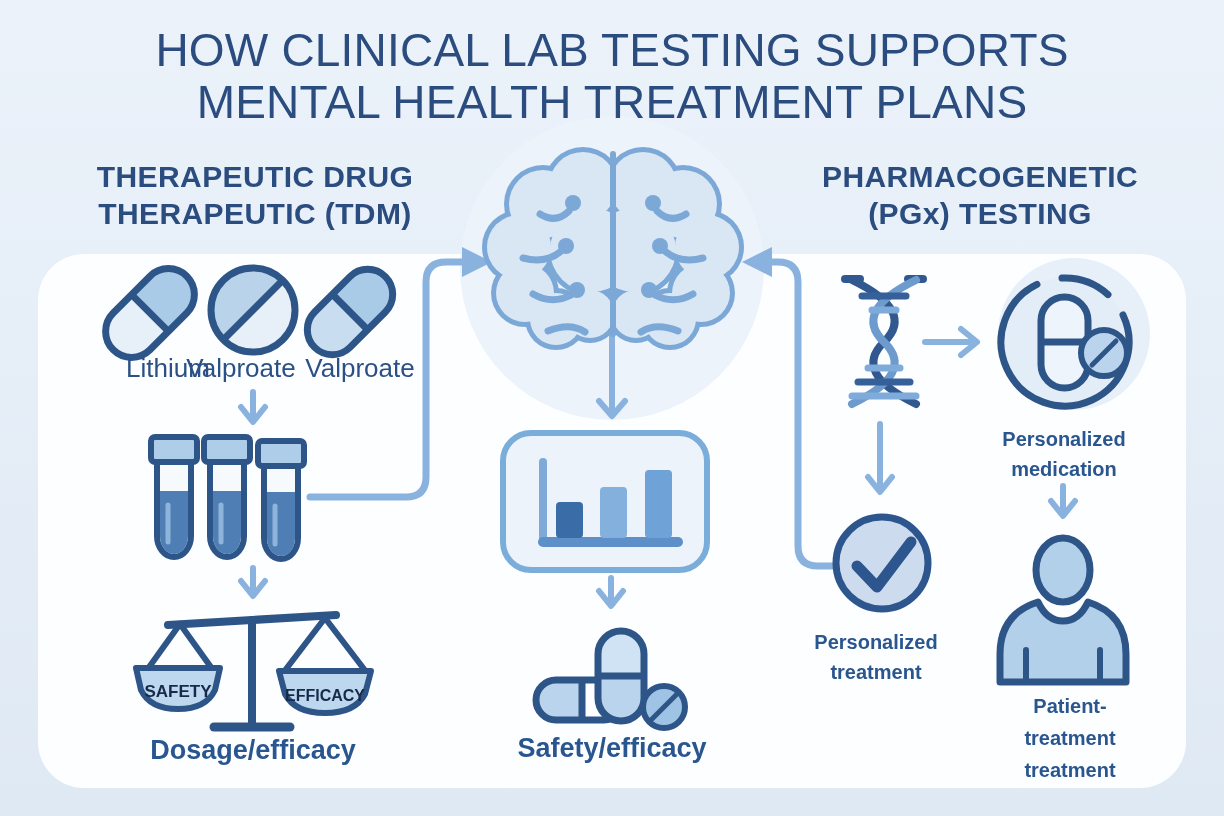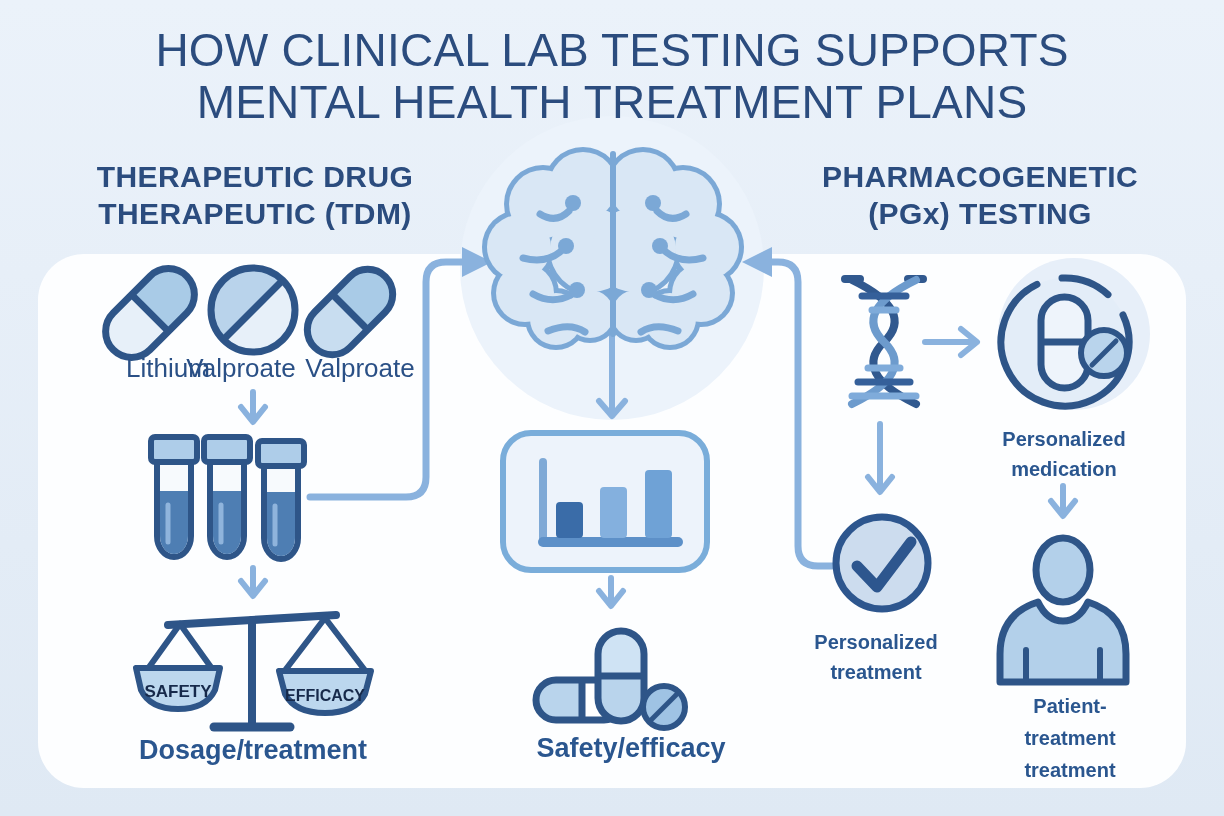--- a/index.html
+++ b/index.html
@@ -228,23 +228,23 @@
 
   <div class="abs txt sec-head head-right">
     <span>PHARMACOGENETIC</span>
     <span>(PGx) TESTING</span>
   </div>
 
   <div class="abs txt drug" style="left:108px;width:120px;">Lithium</div>
   <div class="abs txt drug" style="left:176px;width:130px;">Valproate</div>
   <div class="abs txt drug" style="left:298px;width:124px;">Valproate</div>
 
-  <div class="abs txt outcome" style="left:123px;top:735px;width:260px;">Dosage/treatment</div>
-
-  <div class="abs txt outcome" style="left:501px;top:733px;width:260px;">Safety/efficacy</div>
+  <div class="abs txt outcome" style="left:123px;top:735px;width:260px;">Dosage/efficacy</div>
+
+  <div class="abs txt outcome" style="left:482px;top:733px;width:260px;">Safety/efficacy</div>
 
   <div class="abs txt small-label" style="left:974px;top:424px;width:180px;">
     <span>Personalized</span>
     <span>medication</span>
   </div>
 
   <div class="abs txt small-label" style="left:786px;top:627px;width:180px;">
     <span>Personalized</span>
     <span>treatment</span>
   </div>

